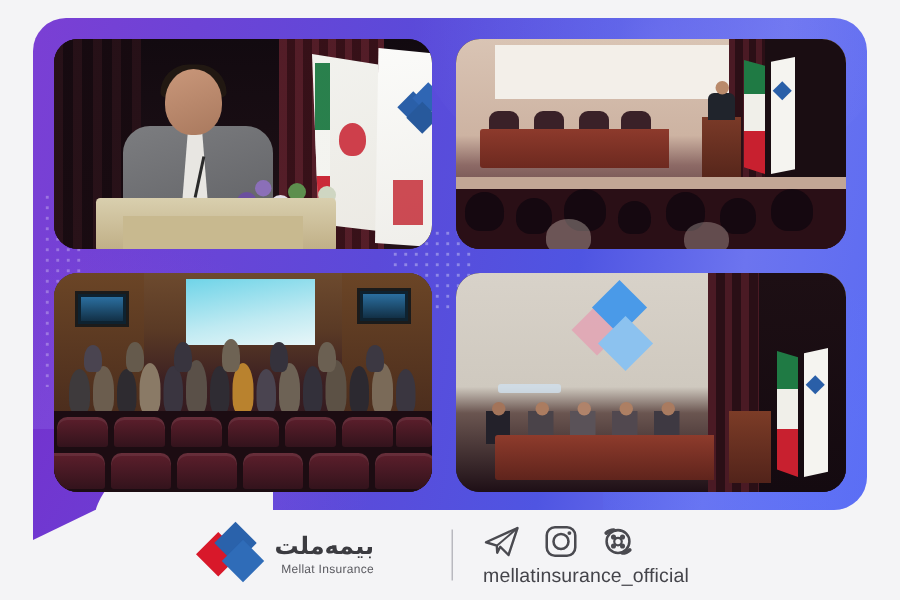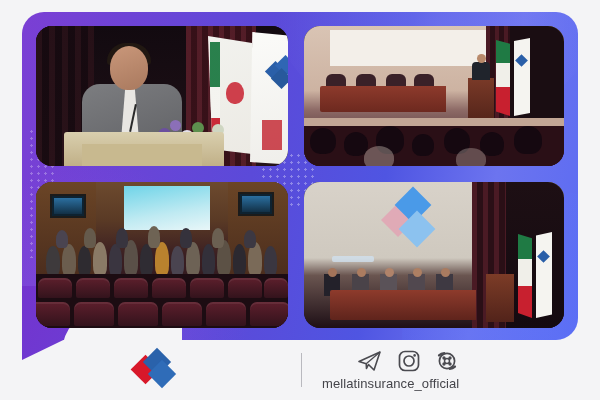--- a/index.html
+++ b/index.html
@@ -169,21 +169,21 @@
   .brand-mark i{position:absolute;display:block;}
   .bm-red{left:0px;top:9px;width:21px;height:21px;background:#d8182a;transform:rotate(45deg);}
   .bm-blue1{left:12px;top:2px;width:20px;height:20px;background:#2a62ab;transform:rotate(45deg);}
   .bm-blue2{left:17px;top:14px;width:20px;height:20px;background:#2f6cb8;transform:rotate(45deg);}
   .brand-text{display:flex;flex-direction:column;align-items:flex-end;line-height:1;}
   .brand-fa{font-size:16px;font-weight:bold;color:#3b3b40;letter-spacing:0px;direction:rtl;}
   .brand-en{font-size:8px;color:#5a5a60;margin-top:3px;letter-spacing:.2px;}
 
   .divider{width:1px;height:34px;background:#b9b9bf;margin:0 20px 0 16px;flex:0 0 1px;}
 
-  .social{display:flex;flex-direction:column;align-items:flex-end;gap:3px;}
+  .social{display:flex;flex-direction:column;align-items:flex-start;gap:3px;}
   .social-icons{display:flex;align-items:center;gap:14px;}
   .social-icons svg{display:block;}
   .handle{font-size:13px;color:#44444a;letter-spacing:.1px;}
 </style>
 </head>
 <body>
 
 <div class="canvas">
 
   <div class="tail"></div>
@@ -361,20 +361,24 @@
 
   <div class="footer">
     <div class="footer-inner">
 
       <div class="brand">
         <div class="brand-mark">
           <i class="bm-red"></i>
             <i class="bm-blue1"></i>
             <i class="bm-blue2"></i>
         </div>
+        <div class="brand-text">
+          <div class="brand-fa">بیمه‌ملت</div>
+          <div class="brand-en">Mellat Insurance</div>
+        </div>
       </div>
 
       <div class="divider"></div>
 
       <div class="social">
         <div class="social-icons">
           <span>
             <svg width="26" height="24" viewBox="0 0 26 24">
               <path d="M2 12.5 L23 3 L17 21 L11.5 15.5 L9.5 19.5 L9.2 14.8 Z" fill="none" stroke="#4a4a50" stroke-width="1.6" stroke-linejoin="round"></path>
               <path d="M9.2 14.8 L23 3" fill="none" stroke="#4a4a50" stroke-width="1.3"></path>

